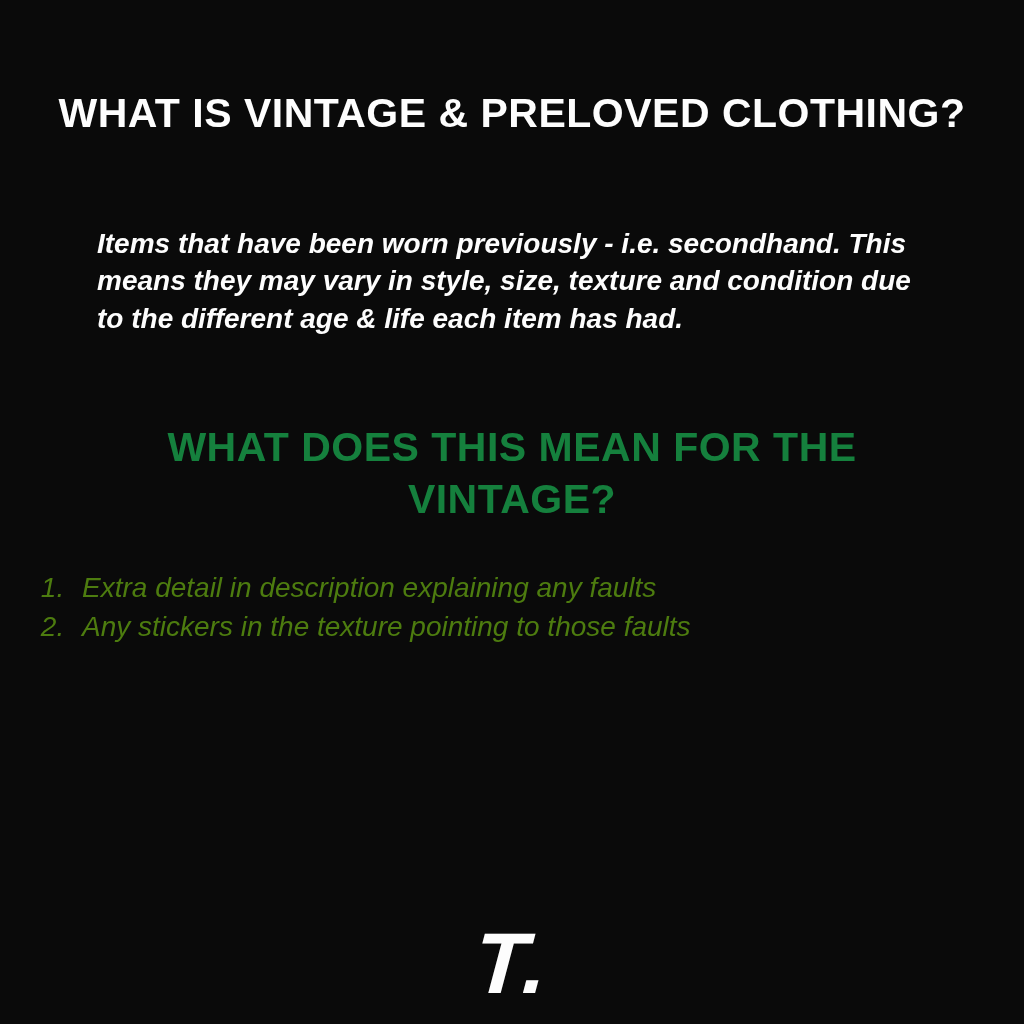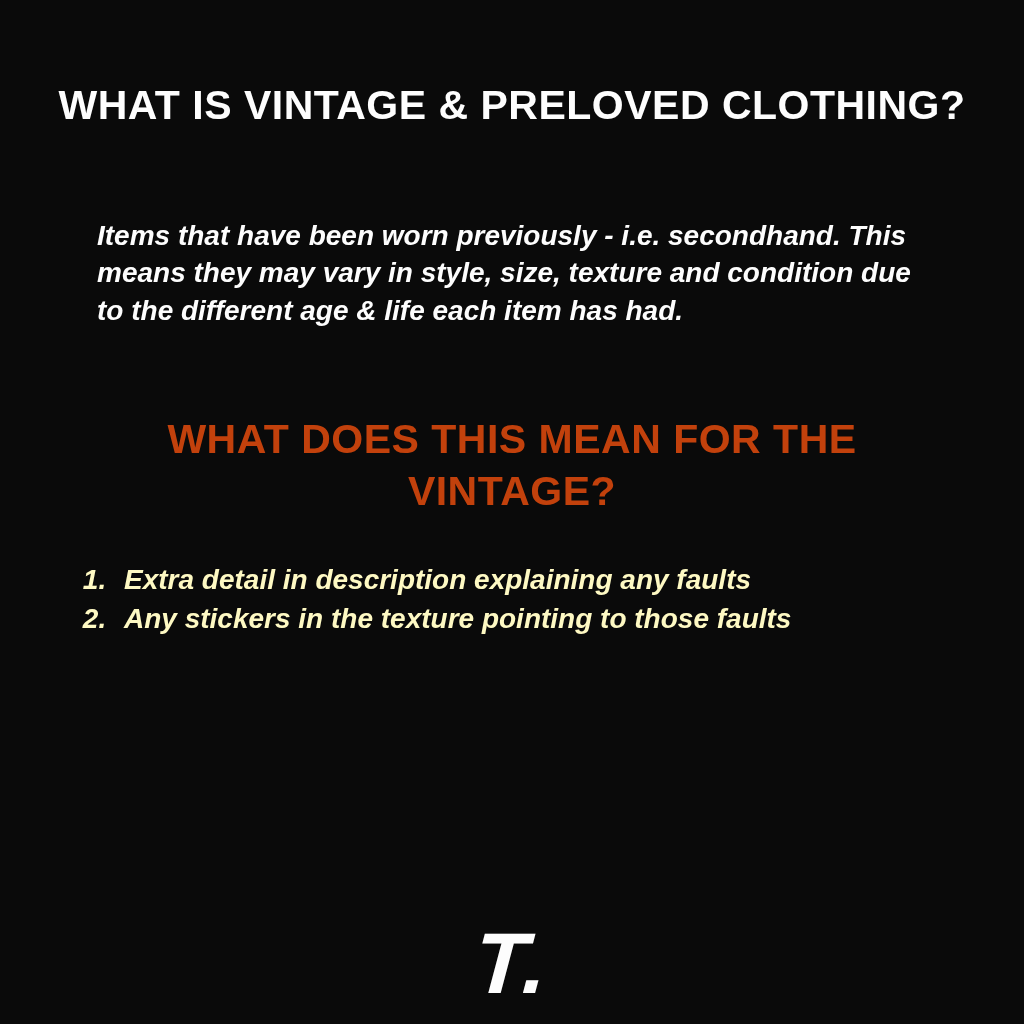--- a/index.html
+++ b/index.html
@@ -11,21 +11,21 @@
     position: relative;
     width: 1024px;
     height: 1024px;
     background: #0a0a0a;
     color: #fdfdfd;
     font-family: "Liberation Sans", sans-serif;
     overflow: hidden;
     box-sizing: border-box;
   }
   .title {
-    margin: 0;
+    margin: 8px;
     padding-top: 84px;
     text-align: center;
     font-size: 41px;
     font-weight: 900;
     letter-spacing: 0.5px;
     line-height: 1.05;
     color: #fdfdfd;
   }
   .para {
     margin: 0;
@@ -39,34 +39,34 @@
   }
   .para-1 { margin-top: 90px; }
   .heading-2 {
     margin: 0 auto;
     margin-top: 84px;
     text-align: center;
     font-size: 41px;
     font-weight: 900;
     letter-spacing: 0.5px;
     line-height: 1.28;
-    color: #c2410c;
+    color: #15803d;
   }
   .heading-2 .h2-line { display: block; }
   .para-2 { margin-top: 64px; }
   .para-3 { margin-top: 33px; }
   .checklist {
     margin: 0;
     margin-top: 42px;
-    padding-left: 114px;
+    padding-left: 72px;
     font-size: 28px;
-    font-weight: bold;
+    font-weight: normal;
     font-style: italic;
     line-height: 1.42;
-    color: #fef9c3;
+    color: #4d7c0f;
     list-style: decimal;
   }
   .checklist li {
     padding-left: 10px;
   }
   .logo {
     position: absolute;
     left: 0;
     right: 0;
     bottom: 18px;

